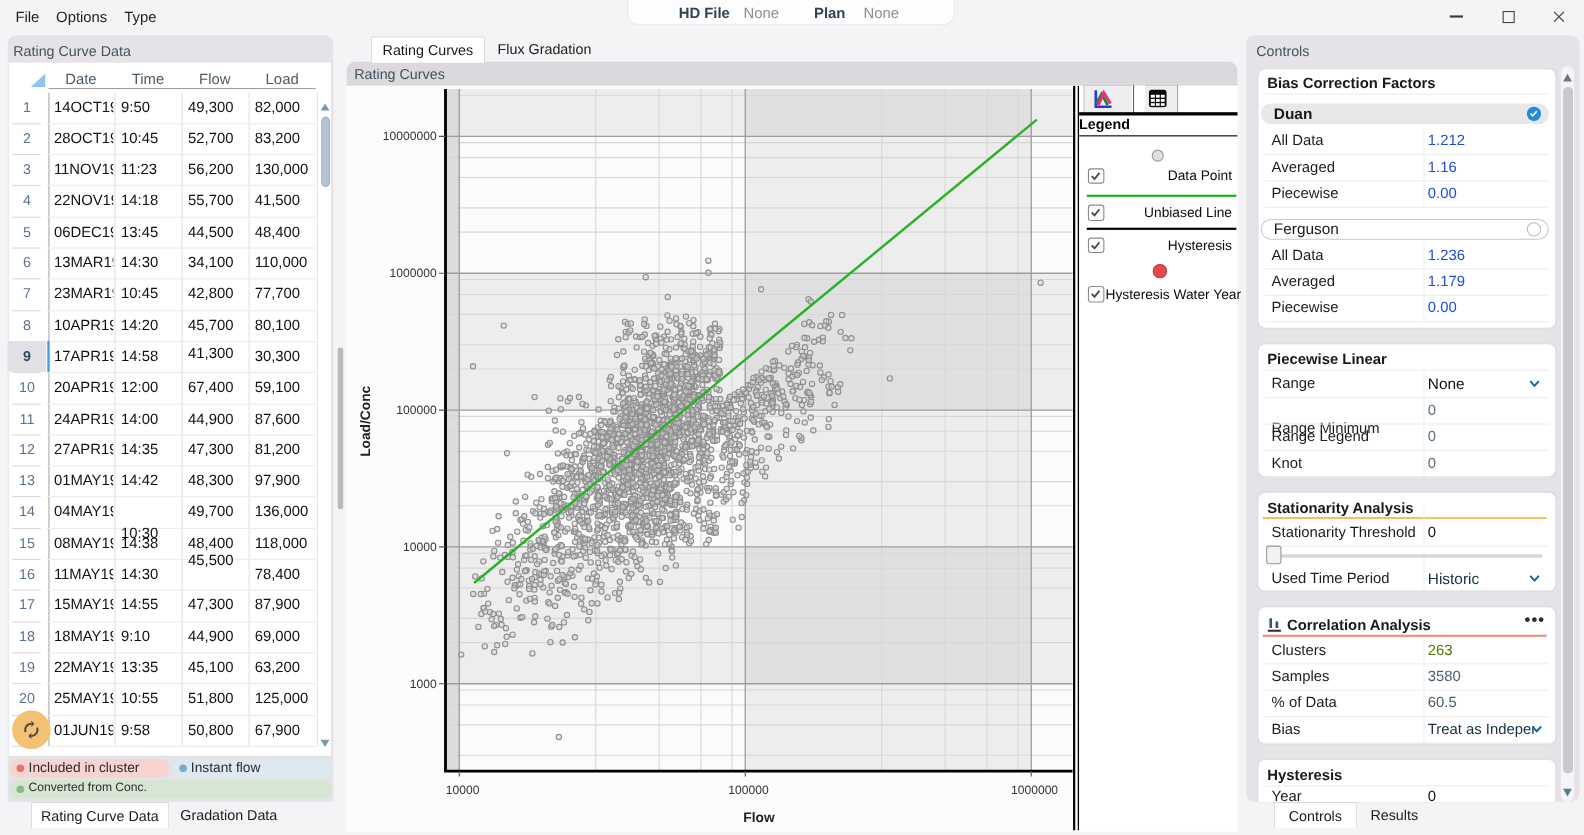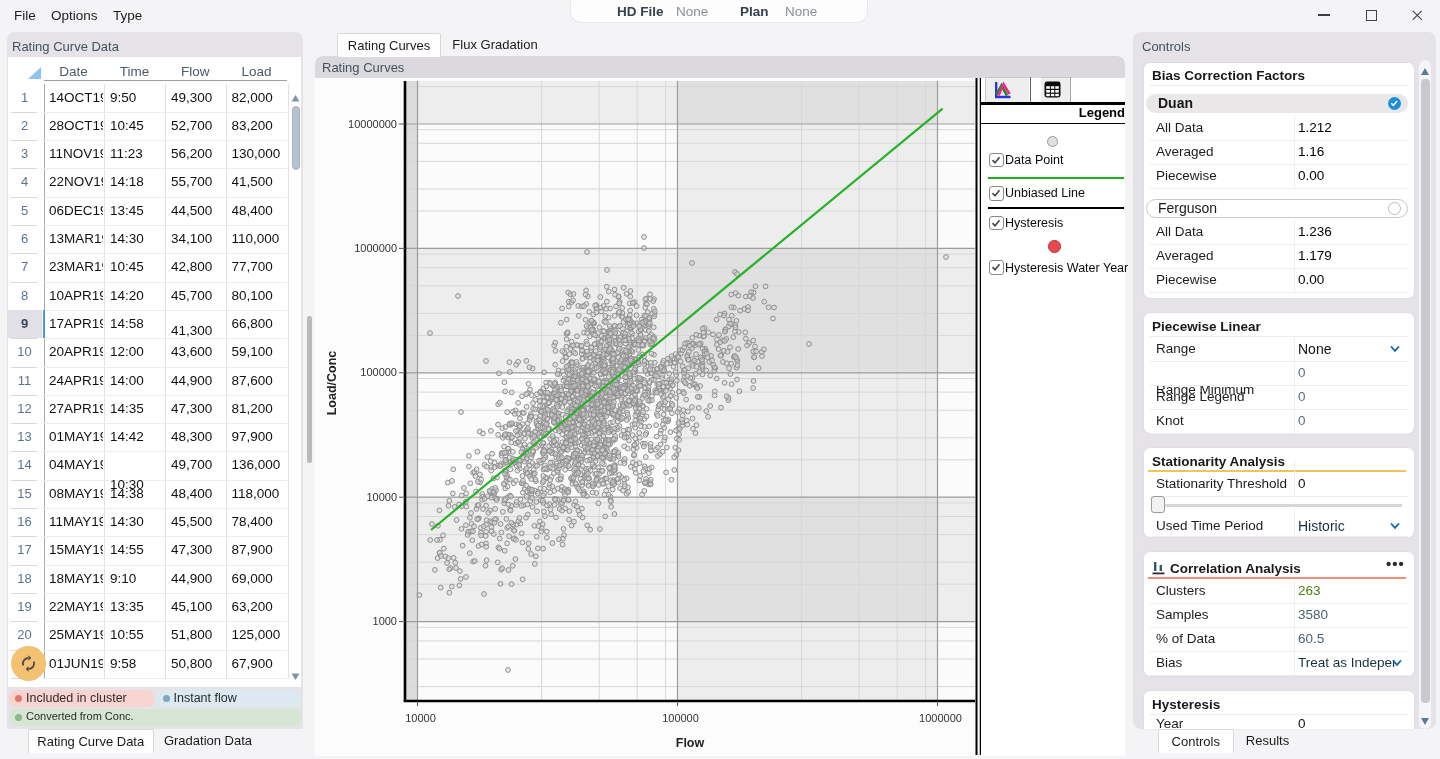--- a/index.html
+++ b/index.html
@@ -7,26 +7,26 @@
 .ptitle{position:absolute;font-size:13px;color:#42535d}
 .th{position:absolute;top:62px;height:20px;line-height:20px;text-align:center;font-size:13.5px;color:#4a5a66}
 .td{position:absolute;height:28.3px;line-height:28.3px;font-size:13.5px;color:#111;white-space:nowrap;overflow:hidden}
 .rn{position:absolute;left:7px;width:35px;height:28.3px;line-height:28.3px;text-align:center;font-size:13px;color:#5d7290}
 .rnsel{color:#34495c;font-weight:bold}
 .tab{position:absolute;height:24.5px;line-height:24px;text-align:center;font-size:13px;color:#1a1a1a}
 .tabactive{background:#fff;border:1px solid #d8d8d8;border-bottom:none;border-radius:2px 2px 0 0;z-index:5}
 .card{position:absolute;left:1144px;width:270px;background:#fff;border-radius:6px;box-shadow:0 0 2px rgba(0,0,0,0.08)}
 .ctitle{position:absolute;left:8px;font-size:13.5px;font-weight:bold;color:#191919}
 .crow-l{position:absolute;left:12px;height:24px;line-height:24px;font-size:13.5px;color:#1c1c1c;white-space:nowrap}
-.crow-v{position:absolute;left:154px;height:24px;line-height:24px;font-size:13.5px;color:#000000;white-space:nowrap}
+.crow-v{position:absolute;left:154px;height:24px;line-height:24px;font-size:13.5px;color:#1d4ed8;white-space:nowrap}
 .csep{position:absolute;left:6px;width:258px;height:1px;background:#ededed}
 .cvline{position:absolute;left:150px;width:1px;background:#f0f0f0}
 .chev{position:absolute;width:10px;height:10px}
 .chk{position:absolute;width:14.5px;height:14.5px;background:#fff;border:1.5px solid #8a8a8a;border-radius:3px}
-.lgtxt{position:absolute;font-size:12.5px;color:#0a0a0a;text-align:left;white-space:nowrap}
+.lgtxt{position:absolute;font-size:12.5px;color:#0a0a0a;text-align:right;white-space:nowrap}
 </style></head><body>
 <div class="abs" style="left:14px;top:8px;font-size:13.5px;color:#1d1d1d">File</div>
 <div class="abs" style="left:51px;top:8px;font-size:13.5px;color:#1d1d1d">Options</div>
 <div class="abs" style="left:113px;top:8px;font-size:13.5px;color:#1d1d1d">Type</div>
 <div class="abs" style="left:570px;top:0;width:298px;height:23px;background:#fdfdfe;border:1px solid #e7e7ec;border-top:none;border-radius:0 0 11px 11px"></div>
 <div class="abs" style="left:617px;top:4px;font-size:13.5px;font-weight:bold;color:#33424d">HD File</div>
 <div class="abs" style="left:676px;top:4px;font-size:13.5px;color:#8a8f94">None</div>
 <div class="abs" style="left:740px;top:4px;font-size:13.5px;font-weight:bold;color:#33424d">Plan</div>
 <div class="abs" style="left:785px;top:4px;font-size:13.5px;color:#8a8f94">None</div>
 <div class="abs" style="left:1318px;top:14.2px;width:12px;height:1.6px;background:#3c3c3c"></div>
@@ -104,28 +104,28 @@
 <div class="td" style="left:110px;top:281.6px;width:54px">14:20</div>
 <div class="td" style="left:171px;top:281.6px;width:53.5px">45,700</div>
 <div class="td" style="left:231.5px;top:281.6px;width:55.0px">80,100</div>
 <div style="position:absolute;left:43px;top:338.2px;width:244px;height:1px;background:#ececec"></div>
 <div style="position:absolute;left:11px;top:338.2px;width:26px;height:1px;background:#d8d8d8"></div>
 <div style="position:absolute;left:7px;top:309.9px;width:35px;height:28.3px;background:#e2e0e6"></div>
 <div style="position:absolute;left:42.6px;top:309.9px;width:2.2px;height:28.3px;background:#4a99e8"></div>
 <div class="rn rnsel" style="top:309.9px">9</div>
 <div class="td" style="left:49px;top:309.9px;width:54px">17APR199</div>
 <div class="td" style="left:110px;top:309.9px;width:54px">14:58</div>
-<div class="td" style="left:171px;top:317px;width:53.5px">41,300</div>
-<div class="td" style="left:231.5px;top:309.9px;width:55.0px">66,800</div>
+<div class="td" style="left:171px;top:307px;width:53.5px">41,300</div>
+<div class="td" style="left:231.5px;top:309.9px;width:55.0px">30,300</div>
 <div style="position:absolute;left:43px;top:366.5px;width:244px;height:1px;background:#ececec"></div>
 <div style="position:absolute;left:11px;top:366.5px;width:26px;height:1px;background:#d8d8d8"></div>
 <div class="rn" style="top:338.2px">10</div>
 <div class="td" style="left:49px;top:338.2px;width:54px">20APR199</div>
 <div class="td" style="left:110px;top:338.2px;width:54px">12:00</div>
-<div class="td" style="left:171px;top:338.2px;width:53.5px">43,600</div>
+<div class="td" style="left:171px;top:338.2px;width:53.5px">67,400</div>
 <div class="td" style="left:231.5px;top:338.2px;width:55.0px">59,100</div>
 <div style="position:absolute;left:43px;top:394.8px;width:244px;height:1px;background:#ececec"></div>
 <div style="position:absolute;left:11px;top:394.8px;width:26px;height:1px;background:#d8d8d8"></div>
 <div class="rn" style="top:366.5px">11</div>
 <div class="td" style="left:49px;top:366.5px;width:54px">24APR199</div>
 <div class="td" style="left:110px;top:366.5px;width:54px">14:00</div>
 <div class="td" style="left:171px;top:366.5px;width:53.5px">44,900</div>
 <div class="td" style="left:231.5px;top:366.5px;width:55.0px">87,600</div>
 <div style="position:absolute;left:43px;top:423.1px;width:244px;height:1px;background:#ececec"></div>
 <div style="position:absolute;left:11px;top:423.1px;width:26px;height:1px;background:#d8d8d8"></div>
@@ -153,21 +153,21 @@
 <div class="rn" style="top:479.7px">15</div>
 <div class="td" style="left:49px;top:479.7px;width:54px">08MAY199</div>
 <div class="td" style="left:110px;top:479.7px;width:54px">14:38</div>
 <div class="td" style="left:171px;top:479.7px;width:53.5px">48,400</div>
 <div class="td" style="left:231.5px;top:479.7px;width:55.0px">118,000</div>
 <div style="position:absolute;left:43px;top:536.3px;width:244px;height:1px;background:#ececec"></div>
 <div style="position:absolute;left:11px;top:536.3px;width:26px;height:1px;background:#d8d8d8"></div>
 <div class="rn" style="top:508.0px">16</div>
 <div class="td" style="left:49px;top:508.0px;width:54px">11MAY199</div>
 <div class="td" style="left:110px;top:508.0px;width:54px">14:30</div>
-<div class="td" style="left:171px;top:508.0px;width:53.5px">45,500</div>
+<div class="td" style="left:171px;top:496px;width:53.5px">45,500</div>
 <div class="td" style="left:231.5px;top:508.0px;width:55.0px">78,400</div>
 <div style="position:absolute;left:43px;top:564.6px;width:244px;height:1px;background:#ececec"></div>
 <div style="position:absolute;left:11px;top:564.6px;width:26px;height:1px;background:#d8d8d8"></div>
 <div class="rn" style="top:536.3px">17</div>
 <div class="td" style="left:49px;top:536.3px;width:54px">15MAY199</div>
 <div class="td" style="left:110px;top:536.3px;width:54px">14:55</div>
 <div class="td" style="left:171px;top:536.3px;width:53.5px">47,300</div>
 <div class="td" style="left:231.5px;top:536.3px;width:55.0px">87,900</div>
 <div style="position:absolute;left:43px;top:592.9px;width:244px;height:1px;background:#ececec"></div>
 <div style="position:absolute;left:11px;top:592.9px;width:26px;height:1px;background:#d8d8d8"></div>
@@ -2760,21 +2760,21 @@
       <rect x="11.3" y="5.2" width="3.5" height="2.6"></rect>
 <rect x="2.2" y="9" width="3.7" height="2.6"></rect>
       <rect x="6.9" y="9" width="3.4" height="2.6"></rect>
       <rect x="11.3" y="9" width="3.5" height="2.6"></rect>
 <rect x="2.2" y="12.8" width="3.7" height="2.4"></rect>
       <rect x="6.9" y="12.8" width="3.4" height="2.4"></rect>
       <rect x="11.3" y="12.8" width="3.5" height="2.4"></rect>
 </g>
   </svg>
 <div class="abs" style="left:981px;top:102.3px;width:144px;height:2.8px;background:#000"></div>
-<div class="abs" style="left:981px;top:105px;width:144px;text-align:right;font-size:13px;font-weight:bold;color:#000">Legend</div>
+<div class="abs" style="left:981px;top:105px;width:144px;text-align:left;font-size:13px;font-weight:bold;color:#000">Legend</div>
 <div class="abs" style="left:981px;top:122.8px;width:144px;height:1.6px;background:#000"></div>
 <div class="abs" style="left:1047px;top:136px;width:11px;height:11px;border-radius:50%;background:#e0e0e0;border:1px solid #9a9a9a"></div>
 <div class="chk" style="left:989px;top:152.6px">
     <svg style="position:absolute;left:0.5px;top:1px;width:10px;height:10px" viewBox="0 0 10 10">
       <path d="M1.5 5.2 L4 7.8 L8.5 2.2" fill="none" stroke="#4a4a4a" stroke-width="1.7"></path>
     </svg>
   </div>
 <div class="lgtxt" style="left:1005px;top:153px;width:115px">Data Point</div>
 <div class="abs" style="left:988px;top:177px;width:136px;height:1.6px;background:#1db21d"></div>
 <div class="chk" style="left:989px;top:186px">

